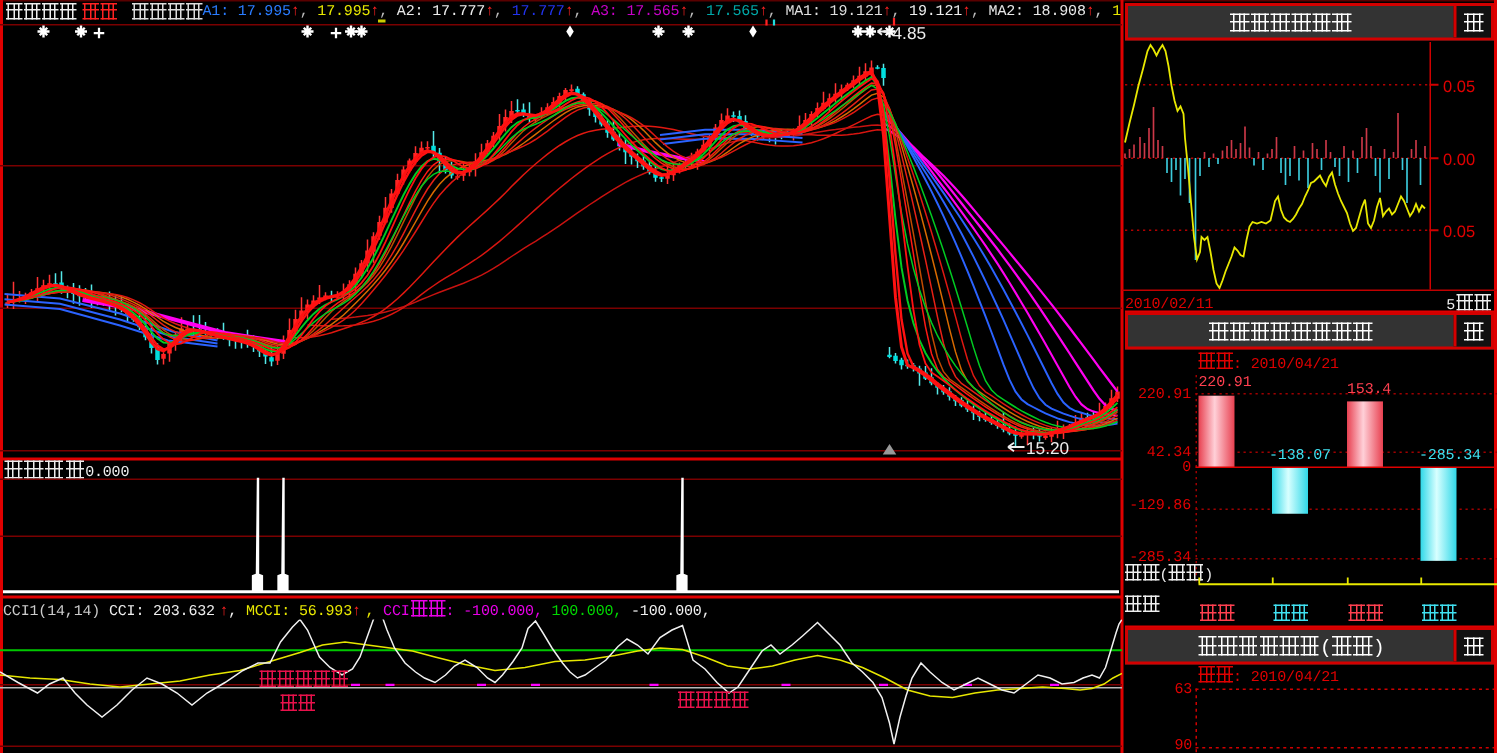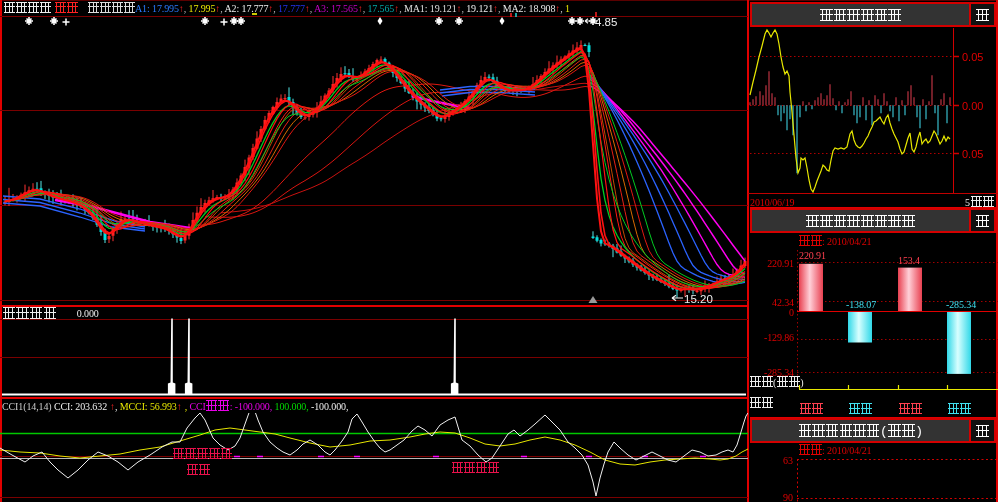--- a/index.html
+++ b/index.html
@@ -1,16 +1,16 @@
 <!DOCTYPE html>
 <html><head><meta charset="utf-8"><style>
 *{margin:0;padding:0;box-sizing:border-box}
 html,body{width:998px;height:502px;background:#000;overflow:hidden;position:relative;font-family:"Liberation Sans",sans-serif}
 .abs{position:absolute}
-.num{font-family:Liberation Serif, serif;font-size:10px;letter-spacing:-0.115px}
+.num{font-family:Liberation Mono, monospace;font-size:10px;letter-spacing:-0.115px}
 .cj,.cjt,.cjs{display:inline-block;position:relative;vertical-align:-1px}
 .cj{width:11px;height:11px;margin:0 .5px}
 .cjt{width:12.5px;height:12.5px;margin:0 .6px;vertical-align:-2px}
 .cj,.cjt{background:
  linear-gradient(currentColor,currentColor) left 0 top 0/100% 1px no-repeat,
  linear-gradient(currentColor,currentColor) left 0 top 48%/100% 1px no-repeat,
  linear-gradient(currentColor,currentColor) left 0 bottom 0/100% 1px no-repeat,
  linear-gradient(currentColor,currentColor) left 18% top 0/1px 100% no-repeat,
  linear-gradient(currentColor,currentColor) left 50% top 0/1px 100% no-repeat,
  linear-gradient(currentColor,currentColor) right 18% top 0/1px 100% no-repeat}
@@ -81,21 +81,21 @@
     <path d="M585 21h8M585 21l3 -2.2M585 21l3 2.2" stroke="#eee" stroke-width="1.2" fill="none"></path>
     <text x="595" y="26" fill="#eee" font-size="11.5" font-family="Liberation Sans">4.85</text>
     <path d="M672 298h11M672 298l4 -2.8M672 298l4 2.8" stroke="#eee" stroke-width="1.2" fill="none"></path>
     <text x="684" y="302.5" fill="#eee" font-size="11.5" font-family="Liberation Sans">15.20</text>
     <path d="M593 296l4.5 7h-9z" fill="#999"></path>
     <path d="M252 14h5" stroke="#cc0" stroke-width="2"></path>
     <path d="M511 13v4M596 12v5" stroke="#f22" stroke-width="1.5"></path>
     <path d="M516 13v4" stroke="#2dd" stroke-width="1.5"></path>
   </svg>
 <div class="abs" style="left:0;top:305px;width:748px;height:2px;background:#e00000"></div>
-<div class="abs" style="left:2px;top:306.5px;color:#eee;font-size:11px"><span><b class="cjt"></b><b class="cjt"></b><b class="cjt"></b><b class="cjt"></b></span><span class="num" style="margin-left:20px">0.000</span></div>
+<div class="abs" style="left:2px;top:306.5px;color:#eee;font-size:11px"><span><b class="cjt"></b><b class="cjt"></b><b class="cjt"></b><b class="cjt"></b></span><span class="num" style="margin-left:0">0.000</span></div>
 <svg width="748" height="92" viewBox="0 0 748 92" style="position:absolute;left:0;top:306px">
     <path d="M0 13.5H748M0 51.5H748" stroke="#7a0000"></path>
     <path d="M167.9 88.5 v-11 l2.6 -1 L171.2 12.5 h1.6 L172.8 76.5 l2.6 1 v11 zM184.9 88.5 v-11 l2.6 -1 L188.2 12.5 h1.6 L189.8 76.5 l2.6 1 v11 zM450.9 88.5 v-11 l2.6 -1 L454.2 12.5 h1.6 L455.8 76.5 l2.6 1 v11 z" fill="#fff"></path>
     <path d="M2 88.5H746" stroke="#fff" stroke-width="2"></path>
   </svg>
 <div class="abs" style="left:0;top:397px;width:748px;height:2px;background:#e00000"></div>
 <div class="abs" style="left:2px;top:400px;width:611px;font-size:11px;white-space:nowrap">
 <span class="num" style="color:#ccc">CCI1(14,14) </span><span class="num" style="color:#eee">CCI: 203.632</span>
 <span class="num" style="color:#f22">↑</span><span class="num" style="color:#eee">, </span>
 <span class="num" style="color:#e8e800">MCCI: 56.993</span><span class="num" style="color:#f22">↑</span>
@@ -135,21 +135,21 @@
     <path d="M30 77.3V87.3M33 77.3V93.3M36 77.3V85.3M39 77.3V102.3M42 77.3V91.3M45 77.3V107.3M49 77.3V145.3M52 77.3V89.3M58 77.3V83.3M64 77.3V81.3M88 77.3V82.3M94 77.3V85.3M106 77.3V87.3M109 77.3V95.3M112 77.3V89.3M118 77.3V92.3M124 77.3V97.3M133 77.3V85.3M142 77.3V83.3M145 77.3V89.3M151 77.3V93.3M157 77.3V87.3M169 77.3V89.3M172 77.3V100.3M178 77.3V91.3M187 77.3V85.3M190 77.3V107.3M199 77.3V95.3" stroke="#3cccdc" stroke-width="1.1" fill="none"></path>
     <polyline points="2,67 5,54 8,42 11,29 14,18 17,6 19,2 21,5 23,9 25,5 27,2 29,6 31,16 33,29 35,39 37,46 39,43 41,48 42,64 44,84 46,107 48,130 50,145 52,140 53,130 55,132 57,130 59,140 61,152 63,161 65,164 67,159 69,153 71,148 73,143 75,137 77,139 79,142 81,143 83,132 85,123 87,120 90,121 93,120 96,121 99,119 102,106 104,103 106,112 108,117 110,119 112,120 114,118 116,115 118,111 120,108 122,103 124,99 126,94 128,93 130,91 132,89 134,93 136,96 138,90 140,87 142,95 144,101 146,106 148,110 150,114 152,121 154,126 156,124 158,117 160,110 162,105 164,121 166,124 168,119 170,110 172,104 174,116 176,113 178,111 180,115 182,113 184,108 186,103 188,106 190,111 192,116 194,113 196,108 198,113 200,109 202,111" fill="none" stroke="#e8e800" stroke-width="1.2"></polyline>
     <path d="M205.5 0V165" stroke="#d00000"></path>
     <path d="M205 28.5h6M205 77.5h6M205 125.5h6" stroke="#d00000" stroke-width="1.4"></path>
     <text x="214" y="33" fill="#e00000" font-size="11" font-family="Liberation Sans">0.05</text>
     <text x="214" y="82" fill="#e00000" font-size="11" font-family="Liberation Sans">0.00</text>
     <text x="214" y="130" fill="#e00000" font-size="11" font-family="Liberation Sans">0.05</text>
     <path d="M0 165.5H250" stroke="#c00000"></path>
   </svg>
 <div class="abs" style="left:750px;top:195.5px;width:246px;height:11px;font-size:11px">
-<span class="num" style="color:#e00000">2010/06/19</span>
+<span class="num" style="color:#e00000">2010/02/11</span>
 <span style="position:absolute;right:2px;top:0;color:#eee"><span class="num">5</span><b class="cj"></b><b class="cj"></b></span></div>
 <div class="abs" style="left:750px;top:207px;width:246px;height:1px;background:#e00000"></div>
 <div class="abs bar3" style="left:750px;top:208px;width:246px">
 <span class="t" style="font-size:13px"><b class="cjt"></b><b class="cjt"></b><b class="cjt"></b><b class="cjt"></b><b class="cjt"></b><b class="cjt"></b><b class="cjt"></b><b class="cjt"></b></span>
     <span class="b">
       <span style="font-size:13px"><b class="cjt"></b></span>
     </span>
   </div>
 <div class="abs" style="left:798px;top:235px;color:#e00000;font-size:11px"><b class="cj"></b><b class="cj"></b><span class="num">: 2010/04/21</span></div>
 <svg width="250" height="160" viewBox="0 0 250 160" style="position:absolute;left:748px;top:232px">

